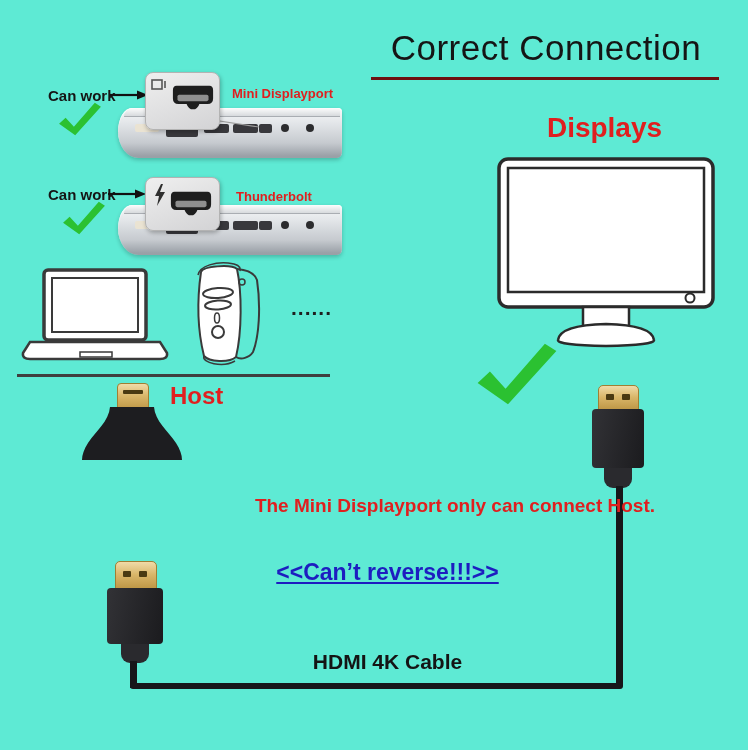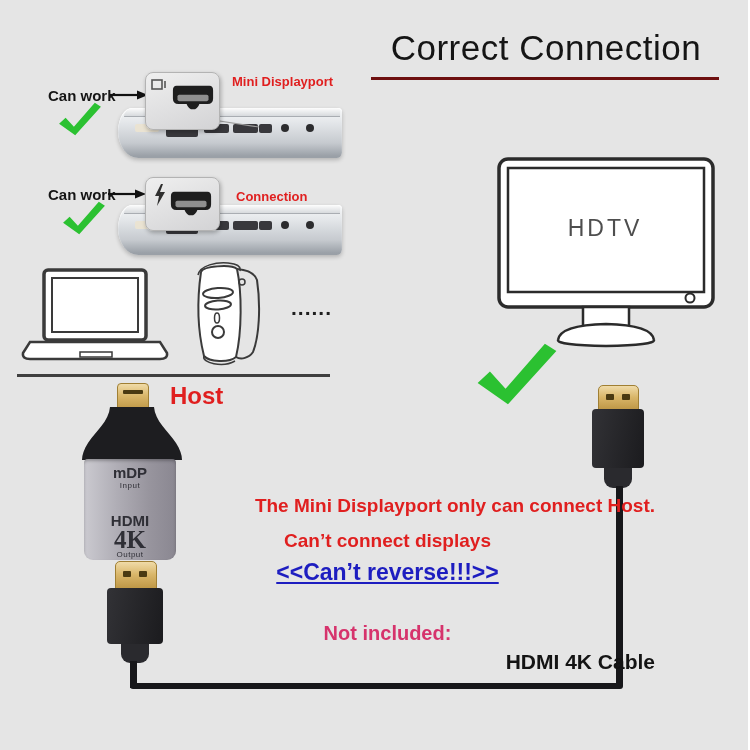--- a/index.html
+++ b/index.html
@@ -1,17 +1,17 @@
 <!DOCTYPE html>
 <html><head>
 <meta charset="utf-8">
 <style>
   html,body{margin:0;padding:0;background:#ffffff;}
   #stage{
-    position:relative;width:748px;height:750px;background:#e5e5e5;overflow:hidden;
+    position:relative;width:748px;height:750px;background:#5eead4;overflow:hidden;
     font-family:"Liberation Sans",sans-serif;color:#111;
   }
   .abs{position:absolute;}
   .t{position:absolute;white-space:nowrap;}
 
   
   .title{left:372px;top:28px;width:348px;font-size:35px;letter-spacing:.5px;color:#151515;text-align:center;}
   .title-underline{left:371px;top:77px;width:348px;height:3px;background:#6e1010;}
 
   
@@ -59,21 +59,21 @@
   .adapter-body .l2{font-size:8px;letter-spacing:.5px;}
   .adapter-body .l3{margin-top:22px;font-size:15px;font-weight:bold;}
   .adapter-body .l4{font-size:25px;font-weight:bold;font-family:"Liberation Serif",serif;line-height:.85;}
   .adapter-body .l5{font-size:8px;letter-spacing:.5px;}
 
   
   .note1{left:120px;top:495px;width:535px;font-size:19px;font-weight:bold;color:#e01f1f;text-align:right;}
   .note2{left:120px;top:530px;width:535px;font-size:19px;font-weight:bold;color:#e01f1f;text-align:center;}
   .note3{left:120px;top:559px;width:535px;font-size:23px;font-weight:bold;color:#1d1dc0;text-align:center;text-decoration:underline;}
   .notinc{left:120px;top:622px;width:535px;font-size:20px;font-weight:bold;color:#d6336c;text-align:center;}
-  .cablename{left:120px;top:650px;width:535px;font-size:21px;font-weight:bold;color:#141414;text-align:right;}
+  .cablename{left:120px;top:650px;width:535px;font-size:21px;font-weight:bold;color:#141414;text-align:center;}
 
   .displays-heading{left:502px;top:112px;width:205px;font-size:28px;font-weight:bold;color:#e01f1f;text-align:center;}
   .host-heading{left:170px;top:382px;font-size:24px;font-weight:bold;color:#e01f1f;}
   .screen-res{left:507px;top:174px;width:196px;font-size:30px;font-weight:bold;color:#222;text-align:center;}
   .screen-type{left:507px;top:215px;width:196px;font-size:23px;color:#4e4e4e;letter-spacing:3px;text-align:center;}
 
   .dots{left:291px;top:296px;font-size:21px;font-weight:bold;letter-spacing:1px;color:#1e1e1e;}
   .divider{left:17px;top:374px;width:313px;height:3px;background:#3f3f3f;}
 
   svg{display:block;}
@@ -114,21 +114,21 @@
   <div class="abs callout" style="left:145px;top:72px;height:56px;">
     <svg class="abs" style="left:5px;top:6px;" width="16" height="12" viewBox="0 0 16 12">
       <rect x="1" y="1" width="10" height="9" fill="none" stroke="#555" stroke-width="1.6"></rect>
       <line x1="14" y1="2" x2="14" y2="9" stroke="#555" stroke-width="1.6"></line>
     </svg>
     <svg class="abs" style="left:26px;top:11px;" width="42" height="27" viewBox="0 0 46 28">
       <path d="M5,1 H41 Q45,1 45,6 V15 Q45,21 39,21 H30 Q28,27 23,27 Q18,27 16,21 H7 Q1,21 1,15 V6 Q1,1 5,1 Z" fill="#1e1e1e"></path>
       <rect x="6" y="11" width="34" height="7" rx="2" fill="#8f8f8f"></rect>
     </svg>
   </div>
-  <div class="t portlabel" style="left:232px;top:74px;">Mini Displayport</div>
+  <div class="t portlabel" style="left:232px;top:86px;">Mini Displayport</div>
 
   <div class="t canwork" style="left:48px;top:186px;">Can work</div>
   <svg class="abs" style="left:108px;top:188px;" width="38" height="12" viewBox="0 0 38 12">
     <line x1="0" y1="6" x2="28" y2="6" stroke="#111" stroke-width="2.2"></line>
     <polygon points="27,1.5 38,6 27,10.5" fill="#111"></polygon>
   </svg>
   <svg class="abs" style="left:62px;top:201px;" width="44" height="34" viewBox="0 0 100 78">
     <polygon points="2,50 17,36 36,57 84,2 98,11 39,76" fill="#2bc131"></polygon>
   </svg>
 
@@ -145,21 +145,21 @@
 
   <div class="abs callout" style="left:145px;top:177px;height:52px;">
     <svg class="abs" style="left:8px;top:6px;" width="12" height="22" viewBox="0 0 12 22">
       <polygon points="7,0 1,12 5,12 3,22 11,8 6,8 9,0" fill="#2f2f2f"></polygon>
     </svg>
     <svg class="abs" style="left:24px;top:12px;" width="42" height="27" viewBox="0 0 46 28">
       <path d="M5,1 H41 Q45,1 45,6 V15 Q45,21 39,21 H30 Q28,27 23,27 Q18,27 16,21 H7 Q1,21 1,15 V6 Q1,1 5,1 Z" fill="#1e1e1e"></path>
       <rect x="6" y="11" width="34" height="7" rx="2" fill="#8f8f8f"></rect>
     </svg>
   </div>
-  <div class="t portlabel" style="left:236px;top:189px;">Connection</div>
+  <div class="t portlabel" style="left:236px;top:189px;">Thunderbolt</div>
 
   <svg class="abs" style="left:20px;top:268px;" width="150" height="95" viewBox="0 0 150 95">
     <rect x="24" y="2" width="102" height="70" rx="4" fill="#fff" stroke="#3a3a3a" stroke-width="3.5"></rect>
     <rect x="32" y="10" width="86" height="54" fill="#fff" stroke="#3a3a3a" stroke-width="2"></rect>
     <path d="M10,74 H140 L147,85 Q148,91 140,91 H10 Q2,91 3,85 Z" fill="#fff" stroke="#3a3a3a" stroke-width="2.5"></path>
     <rect x="60" y="84" width="32" height="5" fill="none" stroke="#3a3a3a" stroke-width="1.5"></rect>
   </svg>
 
   <svg class="abs" style="left:185px;top:262px;" width="85" height="105" viewBox="0 0 85 105">
     <path d="M16,10 C18,4 46,2 52,7 C57,30 57,70 51,95 C44,101 24,100 19,94 C12,66 12,38 16,10 Z" fill="#fff" stroke="#3a3a3a" stroke-width="2"></path>
@@ -169,67 +169,58 @@
     <ellipse cx="33" cy="31" rx="15" ry="5" fill="none" stroke="#3a3a3a" stroke-width="2" transform="rotate(-4 33 31)"></ellipse>
     <ellipse cx="33" cy="43" rx="13" ry="4.5" fill="none" stroke="#3a3a3a" stroke-width="2" transform="rotate(-4 33 43)"></ellipse>
     <ellipse cx="32" cy="56" rx="2.5" ry="5" fill="none" stroke="#3a3a3a" stroke-width="1.5"></ellipse>
     <circle cx="33" cy="70" r="6" fill="none" stroke="#3a3a3a" stroke-width="2"></circle>
     <circle cx="57" cy="20" r="3" fill="none" stroke="#3a3a3a" stroke-width="1.5"></circle>
   </svg>
 
   <div class="t dots">......</div>
   <div class="abs divider"></div>
 
+  <div class="t displays-heading">Displays</div>
 
   <svg class="abs" style="left:496px;top:156px;" width="220" height="195" viewBox="0 0 220 195">
     <rect x="3" y="3" width="214" height="148" rx="9" fill="#fff" stroke="#2b2b2b" stroke-width="3.5"></rect>
     <rect x="12" y="12" width="196" height="124" fill="#fff" stroke="#2b2b2b" stroke-width="2.5"></rect>
     <circle cx="194" cy="142" r="4.5" fill="#fff" stroke="#2b2b2b" stroke-width="2"></circle>
     <rect x="87" y="151" width="46" height="20" fill="#fff" stroke="#2b2b2b" stroke-width="2.5"></rect>
     <path d="M62,184 Q64,169 110,168 Q156,169 158,184 Q159,189 110,190 Q61,189 62,184 Z" fill="#fff" stroke="#2b2b2b" stroke-width="2.5"></path>
   </svg>
-  <div class="t screen-type">HDTV</div>
 
   <svg class="abs" style="left:476px;top:342px;" width="82" height="64" viewBox="0 0 100 78">
     <polygon points="2,50 17,36 36,57 84,2 98,11 39,76" fill="#2bc131"></polygon>
   </svg>
 
   <div class="t host-heading">Host</div>
 
   <div class="abs gold" style="left:117px;top:383px;width:30px;height:27px;">
     <div class="slot" style="left:5px;top:6px;width:20px;height:4px;"></div>
   </div>
   <svg class="abs" style="left:80px;top:407px;" width="104" height="53" viewBox="0 0 104 53">
     <path d="M30,0 H74 C75,14 88,24 96,36 C100,42 102,48 102,53 H2 C2,48 4,42 8,36 C16,24 29,14 30,0 Z" fill="#1d1d20"></path>
   </svg>
-  <div class="abs adapter-body">
-    <div class="l1">mDP</div>
-    <div class="l2">Input</div>
-    <div class="l3">HDMI</div>
-    <div class="l4">4K</div>
-    <div class="l5">Output</div>
-  </div>
 
   <div class="abs gold" style="left:115px;top:561px;width:40px;height:28px;border-radius:5px 5px 2px 2px;">
     <div class="slot" style="left:7px;top:9px;width:8px;height:6px;"></div>
     <div class="slot" style="left:23px;top:9px;width:8px;height:6px;"></div>
   </div>
   <div class="abs black-shell" style="left:107px;top:588px;width:56px;height:56px;"></div>
   <div class="abs relief" style="left:121px;top:644px;width:28px;height:19px;"></div>
 
   <div class="abs gold" style="left:598px;top:385px;width:39px;height:25px;border-radius:5px 5px 2px 2px;">
     <div class="slot" style="left:7px;top:8px;width:8px;height:6px;"></div>
     <div class="slot" style="left:23px;top:8px;width:8px;height:6px;"></div>
   </div>
   <div class="abs black-shell" style="left:592px;top:409px;width:52px;height:59px;"></div>
   <div class="abs relief" style="left:604px;top:468px;width:28px;height:20px;"></div>
 
   <div class="abs cable" style="left:130px;top:661px;width:7px;height:27px;"></div>
   <div class="abs cable" style="left:130px;top:683px;width:493px;height:6px;border-radius:3px;"></div>
   <div class="abs cable" style="left:616px;top:486px;width:7px;height:200px;"></div>
 
   <div class="t note1">The Mini Displayport only can connect Host.</div>
-  <div class="t note2">Can’t connect displays</div>
   <div class="t note3">&lt;&lt;Can’t reverse!!!&gt;&gt;</div>
-  <div class="t notinc">Not included:</div>
   <div class="t cablename">HDMI 4K Cable</div>
 
 </div>
 
 </body></html>

